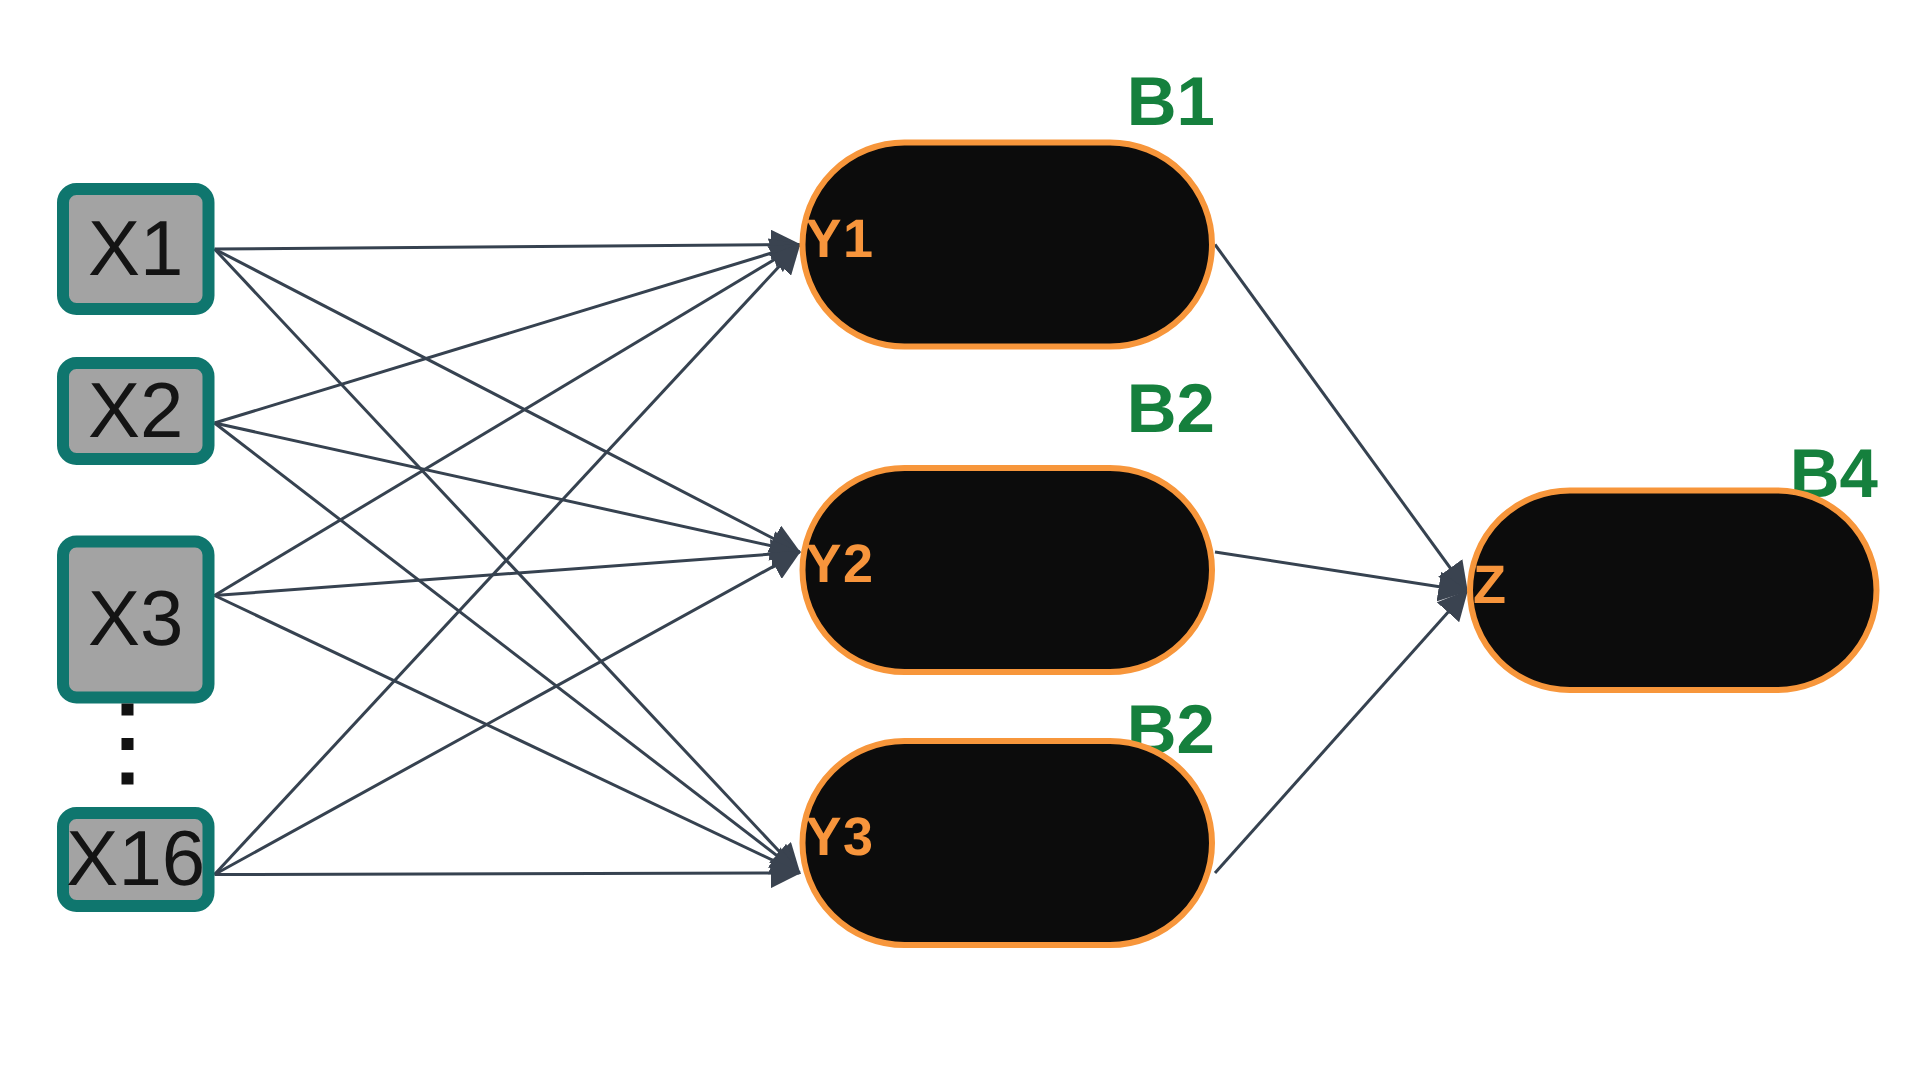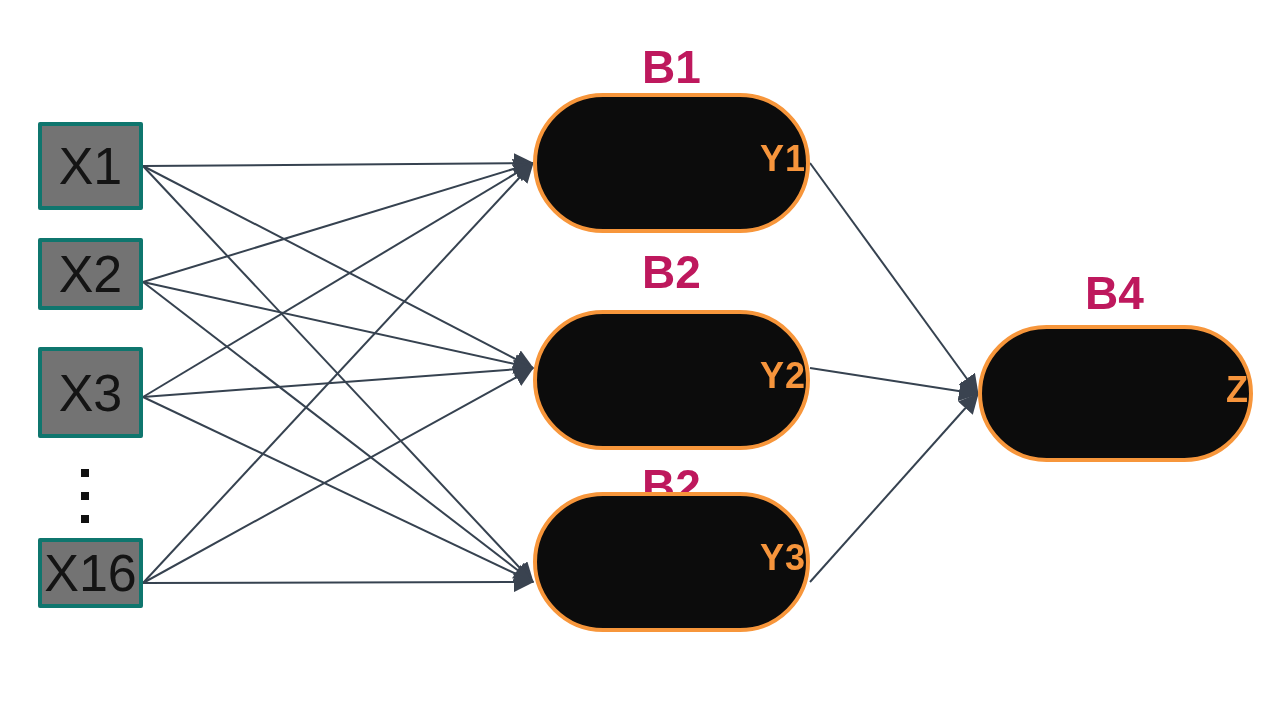--- a/index.html
+++ b/index.html
@@ -6,54 +6,54 @@
   body{
     width:1280px;height:720px;position:relative;overflow:hidden;
     background:#ffffff;
     font-family:"Liberation Sans", sans-serif;
   }
   #edges{position:absolute;left:0;top:0;z-index:0;}
   .edge{stroke:#364250;stroke-width:2;}
 
   .x-node{
     position:absolute;left:38px;width:105px;box-sizing:border-box;
-    background:#737373;border:4px solid #0f766e;border-radius:2px;
+    background:#a3a3a3;border:8px solid #0f766e;border-radius:13px;
     display:flex;align-items:center;justify-content:center;
     font-size:52px;color:#141414;z-index:1;line-height:1;
   }
   #x1{top:122px;height:88px}
   #x2{top:238px;height:72px}
-  #x3{top:347px;height:91px}
+  #x3{top:357px;height:112px}
   #x16{top:538px;height:70px}
 
   .ellipsis{
     position:absolute;left:81px;top:469px;display:flex;flex-direction:column;
     gap:15px;z-index:1;
   }
   .ellipsis .dot{width:8px;height:8px;background:#111;}
 
   .pill{
     position:absolute;left:533px;width:277px;height:140px;box-sizing:border-box;
     background:#0c0c0c;border:4px solid #f7963b;border-radius:999px;
-    display:flex;align-items:center;justify-content:flex-end;z-index:1;
+    display:flex;align-items:center;justify-content:flex-start;z-index:1;
   }
   .pill .lbl{color:#f7953c;font-weight:bold;font-size:36px;letter-spacing:1px;line-height:1;margin-top:-8px;}
   #y1{top:93px}
   #y2{top:310px}
   #y3{top:492px}
   #zpill{left:978px;top:325px;width:275px;height:137px}
 
   .pill-title{
-    position:absolute;left:533px;width:277px;text-align:center;
-    font-weight:bold;font-size:46px;line-height:46px;color:#be185d;z-index:1;
+    position:absolute;left:533px;width:277px;text-align:right;
+    font-weight:bold;font-size:46px;line-height:46px;color:#15803d;z-index:1;
   }
   #t-y1{top:44px}
   #t-y2{top:249px}
   #t-y3{top:463px}
-  #t-z{left:977px;width:275px;top:270px}
+  #t-z{left:977px;width:275px;top:292px}
 </style>
 </head>
 <body>
 
 <svg id="edges" width="1280" height="720" viewBox="0 0 1280 720">
   <defs>
     <marker id="ah" viewBox="0 0 10 10" refX="9.5" refY="5" markerWidth="10" markerHeight="10" orient="auto" markerUnits="strokeWidth">
       <path d="M0,0 L10,5 L0,10 z" fill="#3a4350"></path>
     </marker>
   </defs>

